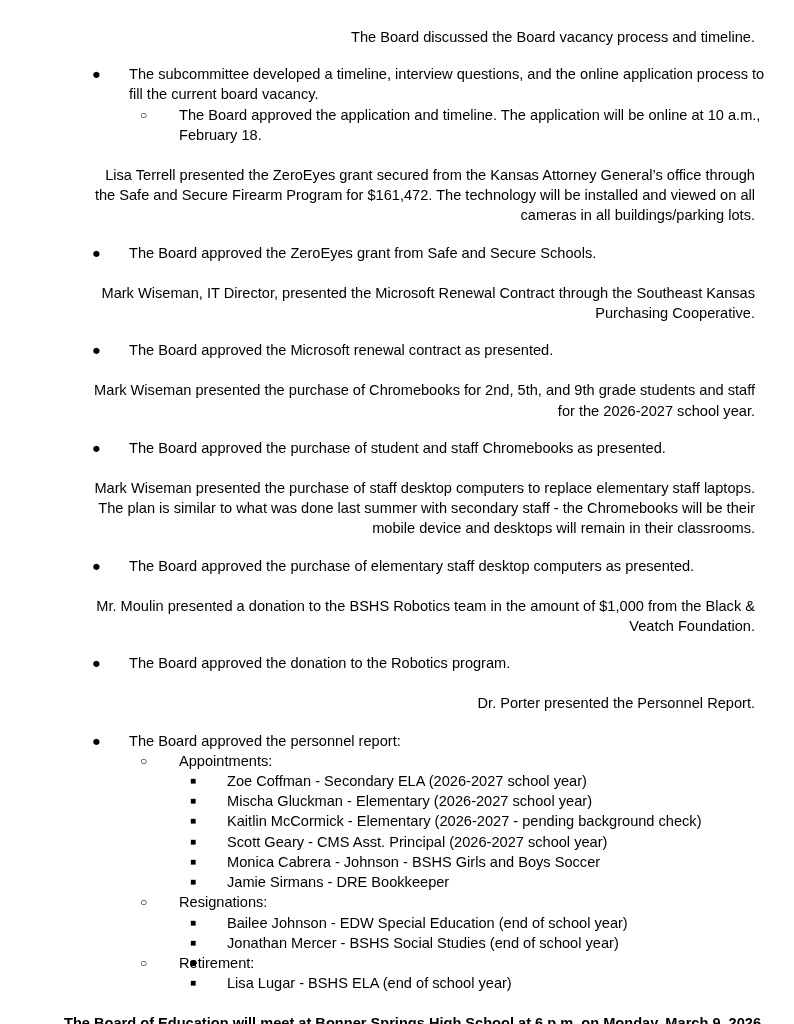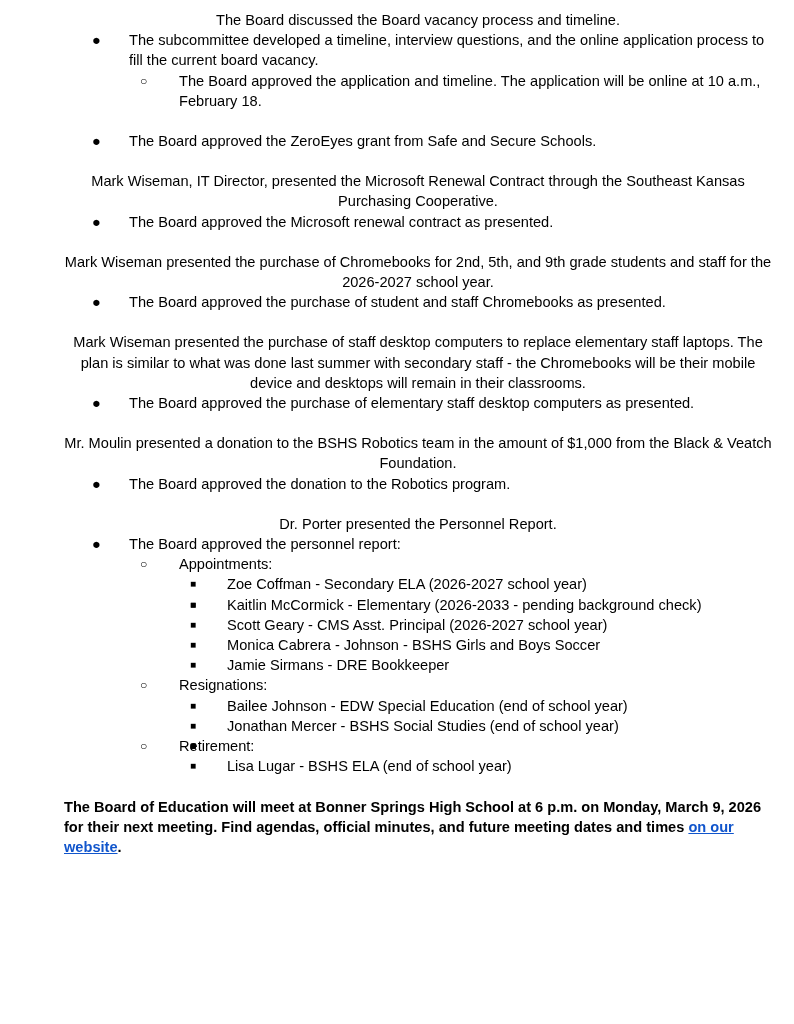--- a/index.html
+++ b/index.html
@@ -21,23 +21,23 @@
     box-sizing: border-box;
     padding: 10px 22px 0 64px;
     background: #ffffff;
   }
   .doc {
     width: 708px;
     font-size: 14.6px;
     line-height: 20.2px;
   }
   p.para {
-    margin: 0;
-    padding: 0;
-    text-align: center;
+    margin: 17px;
+    padding: 0;
+    text-align: right;
   }
   .block {
     margin: 0 0 20px 0;
   }
   ul {
     list-style: none;
     margin: 0;
     padding: 0;
   }
   li {
@@ -115,20 +115,21 @@
       </ul>
       <ul class="lvl2">
         <li>
           <span class="marker">○</span>
           <span class="item-text">The Board approved the application and timeline. The application will be online at 10 a.m., February 18.</span>
         </li>
       </ul>
     </div>
 
     <div class="block">
+      <p class="para">Lisa Terrell presented the ZeroEyes grant secured from the Kansas Attorney General’s office through the Safe and Secure Firearm Program for $161,472. The technology will be installed and viewed on all cameras in all buildings/parking lots.</p>
       <ul class="lvl1">
         <li>
           <span class="marker">●</span>
           <span class="item-text">The Board approved the ZeroEyes grant from Safe and Secure Schools.</span>
         </li>
       </ul>
     </div>
 
     <div class="block">
       <p class="para">Mark Wiseman, IT Director, presented the Microsoft Renewal Contract through the Southeast Kansas Purchasing Cooperative.</p>
@@ -185,24 +186,25 @@
           <span class="item-text">Appointments:</span>
         </li>
       </ul>
       <ul class="lvl3">
         <li>
           <span class="marker">■</span>
           <span class="item-text">Zoe Coffman - Secondary ELA (2026-2027 school year)</span>
         </li>
         <li>
           <span class="marker">■</span>
-        </li>
-        <li>
-          <span class="marker">■</span>
-          <span class="item-text">Kaitlin McCormick - Elementary (2026-2033 - pending background check)</span>
+          <span class="item-text">Mischa Gluckman - Elementary (2026-2027 school year)</span>
+        </li>
+        <li>
+          <span class="marker">■</span>
+          <span class="item-text">Kaitlin McCormick - Elementary (2026-2027 - pending background check)</span>
         </li>
         <li>
           <span class="marker">■</span>
           <span class="item-text">Scott Geary - CMS Asst. Principal (2026-2027 school year)</span>
         </li>
         <li>
           <span class="marker">■</span>
           <span class="item-text">Monica Cabrera - Johnson - BSHS Girls and Boys Soccer</span>
         </li>
         <li>

